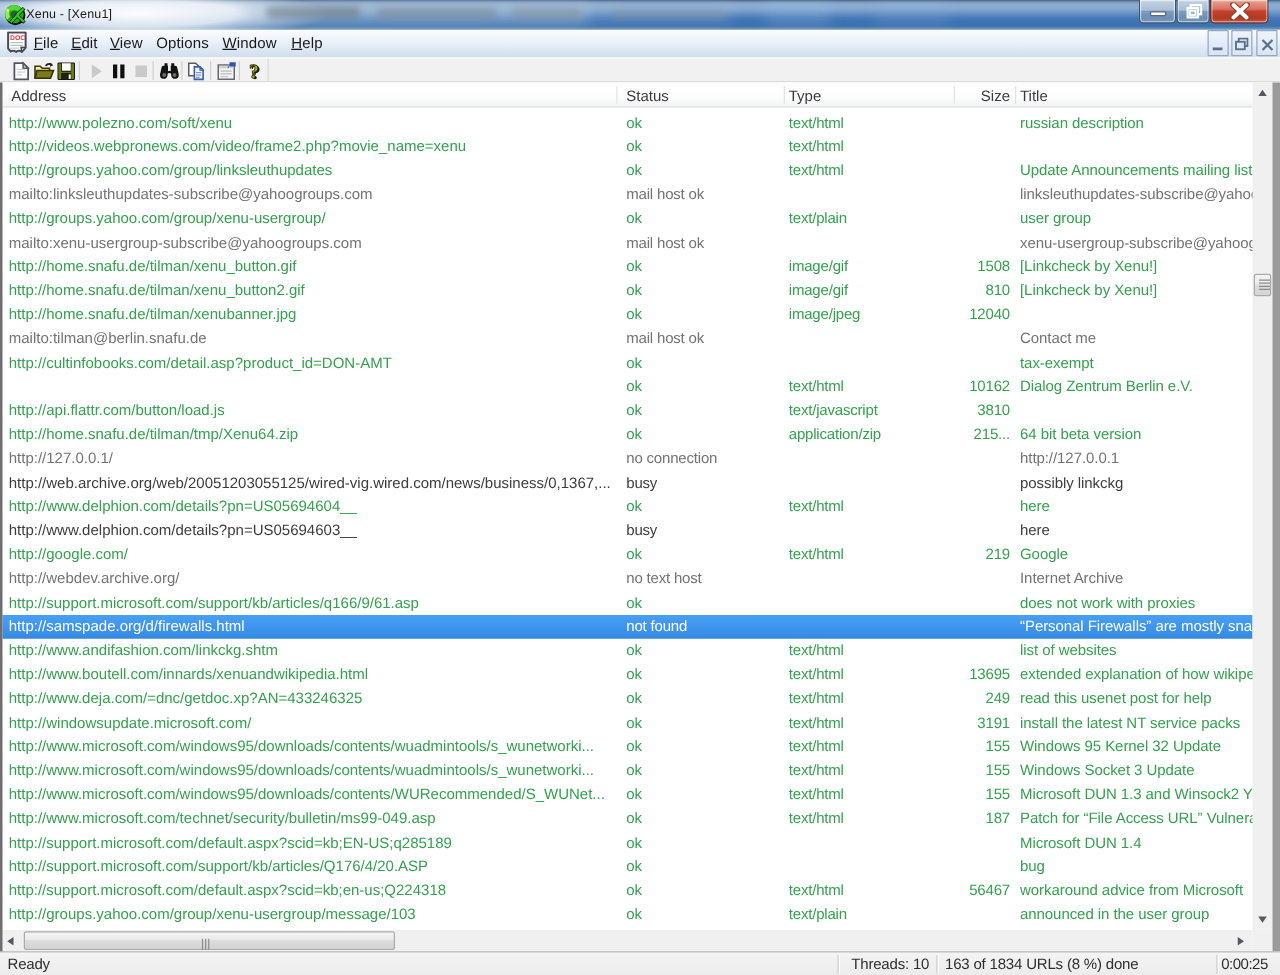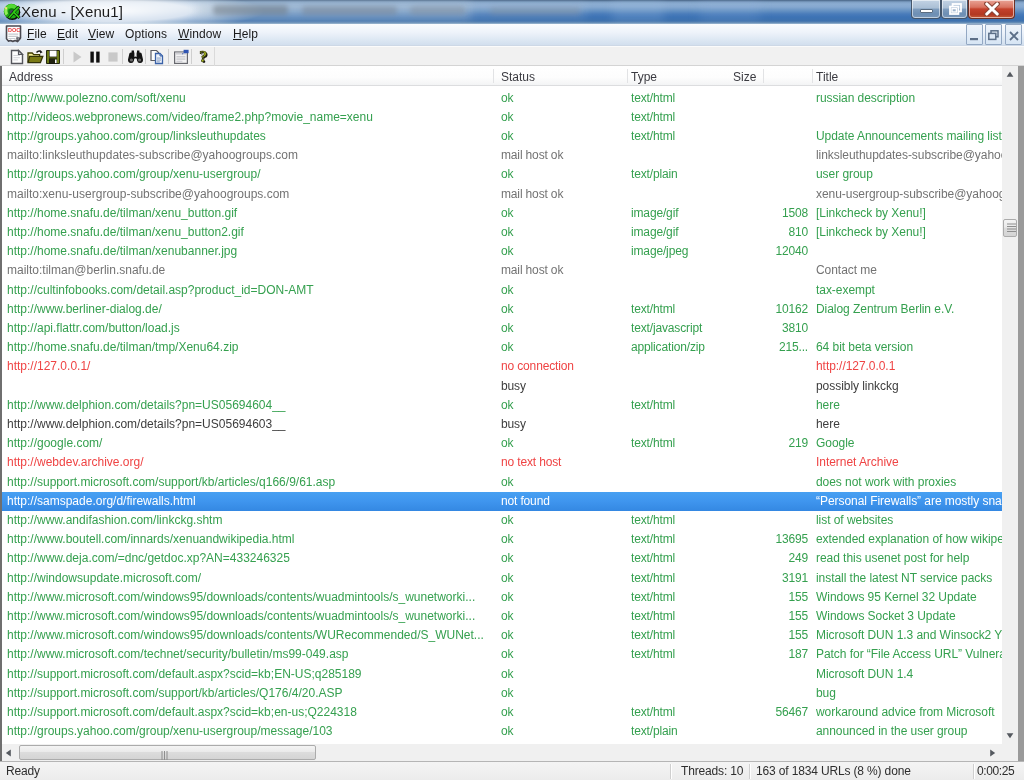--- a/index.html
+++ b/index.html
@@ -5,21 +5,21 @@
 html,body{width:1024px;height:780px;overflow:hidden}
 body{font-family:"Liberation Sans",sans-serif;position:relative;background:#fff;
  -webkit-font-smoothing:antialiased}
 .abs{position:absolute}
 
 #titlebar{position:absolute;left:0;top:0;width:1024px;height:24px;
  background:linear-gradient(180deg,#476384 0,#7e9fc4 2px,#8cadd2 4px,#85a8d0 7px,#6390c2 11px,#4a7cba 14px,#3d73b5 17px,#3e71ad 21px,#6d93b8 23px,#a9c1d9 24px);overflow:hidden}
 #titlebar .glow{position:absolute;left:-45px;top:-9px;width:310px;height:40px;border-radius:50%;
  background:radial-gradient(closest-side,rgba(255,255,255,.98),rgba(255,255,255,.8) 52%,rgba(246,250,253,.45) 74%,rgba(255,255,255,0));}
 .smudge{position:absolute;border-radius:4px;filter:blur(2.5px)}
-#ttext{position:absolute;left:21px;top:0;height:23px;line-height:23px;font-size:15px;color:#1c1c1c;letter-spacing:.15px}
+#ttext{position:absolute;left:21px;top:0;height:23px;line-height:23px;font-size:10px;color:#1c1c1c;letter-spacing:.15px}
 
 #capbtns{position:absolute;left:911px;top:0;width:106px;height:19px}
 .cap{position:absolute;top:0;height:19px;border:1px solid #44566b;border-top:none;box-shadow:inset 0 0 0 1px rgba(255,255,255,.55)}
 #bmin{left:0;width:30px;border-radius:0 0 4px 4px;background:linear-gradient(180deg,#c3d3e4 0,#aabfd5 45%,#7e9cbd 50%,#6d8fb4 78%,#7b98b9 100%)}
 #bmax{left:30px;width:27px;border-radius:0 0 4px 4px;background:linear-gradient(180deg,#c3d3e4 0,#aabfd5 45%,#7e9cbd 50%,#6d8fb4 78%,#7b98b9 100%)}
 #bcls{left:57px;width:47px;border-radius:0 0 4px 4px;background:linear-gradient(180deg,#e9a396 0,#d87361 40%,#c4412c 50%,#b33822 80%,#c55b37 100%);border-color:#6e3126}
 #bmin i{position:absolute;left:8px;top:9px;width:13px;height:4px;background:#fff;border:1px solid #5a6c80;border-radius:1px}
 #bmax svg{position:absolute;left:7px;top:3px}
 #bcls svg{position:absolute;left:15px;top:2px}
 
@@ -45,21 +45,21 @@
 #header .hd{position:absolute;top:3px;width:1px;height:14px;background:#e2e3e5}
 
 .row{position:absolute;left:2px;width:1000px;height:19.25px;font-size:12px;line-height:19.25px;white-space:nowrap}
 .row.sel{background:linear-gradient(180deg,#47a0f2 0,#3f95ee 50%,#3488e2 100%);}
 .row div{position:absolute;top:0;height:19.25px;overflow:hidden}
 .ca{left:5px;width:482px;letter-spacing:0}
 .cs{left:499px;width:126px;letter-spacing:-.15px}
 .ct{left:629px;width:128px;letter-spacing:-.15px}
 .cz{left:731px;width:75px;text-align:right;letter-spacing:-.15px}
 .cl{left:814px;width:189px;letter-spacing:-.05px}
-.g{color:#35a04f}.m{color:#737373}.r{color:#ef4444}.b{color:#3d3d3d}.w{color:#fff}
+.g{color:#35a04f}.m{color:#737373}.r{color:#737373}.b{color:#3d3d3d}.w{color:#fff}
 
 #vsb{position:absolute;left:1002px;top:66px;width:16px;height:677px;background:#f0f0f0}
 #vsb .thumb{position:absolute;left:1px;top:153px;width:14px;height:18px}
 #hsb{position:absolute;left:0px;top:744px;width:1002px;height:17px;background:#f0f0f0}
 #hsb .thumb{position:absolute;left:19px;top:1px;width:297px;height:15px}
 .thumb{background:linear-gradient(180deg,#f4f4f4,#eaeaea 45%,#dcdcdc 50%,#d4d4d4);border:1px solid #ababab;border-radius:2px}
 
 #statusbar{position:absolute;left:0;top:761px;width:1024px;height:19px;background:linear-gradient(180deg,#f4f4f4,#ececec);border-top:1px solid #b5b5b5;font-size:12px;color:#2e2e2e}
 #statusbar .st{position:absolute;top:0;height:19px;line-height:19px;letter-spacing:-.15px}
 #statusbar .sd{position:absolute;top:2px;width:1px;height:15px;background:#cfcfcf;box-shadow:1px 0 0 #ffffff}
@@ -203,21 +203,21 @@
     <div class="tsep" style="left:168px"></div>
     <div class="tsep" style="left:191px"></div>
  <div id="tbend"></div>
 </div>
 <div id="client"></div>
 <div id="lborder"></div>
 <div id="header">
  <span class="h" style="left:7px">Address</span>
  <span class="h" style="left:499px">Status</span>
  <span class="h" style="left:629px">Type</span>
- <span class="h" style="left:731px;width:75px;text-align:left">Size</span>
+ <span class="h" style="left:731px;width:75px;text-align:right">Size</span>
  <span class="h" style="left:814px">Title</span>
  <div class="hd" style="left:491px"></div>
  <div class="hd" style="left:625px"></div>
  <div class="hd" style="left:761px"></div>
  <div class="hd" style="left:810px"></div>
 </div>
 <div class="row" style="top:88.50px">
     <div class="ca g">http://www.polezno.com/soft/xenu</div>
     <div class="cs g">ok</div>
     <div class="ct g">text/html</div>
@@ -274,21 +274,20 @@
     <div class="ca m">mailto:tilman@berlin.snafu.de</div>
     <div class="cs m">mail host ok</div>
     <div class="cl m">Contact me</div>
   </div>
 <div class="row" style="top:280.50px">
     <div class="ca g">http://cultinfobooks.com/detail.asp?product_id=DON-AMT</div>
     <div class="cs g">ok</div>
     <div class="cl g">tax-exempt</div>
   </div>
 <div class="row" style="top:299.70px">
-    <div class="ca g">http://www.berliner-dialog.de/</div>
     <div class="cs g">ok</div>
     <div class="ct g">text/html</div>
     <div class="cz g">10162</div>
     <div class="cl g">Dialog Zentrum Berlin e.V.</div>
   </div>
 <div class="row" style="top:318.90px">
     <div class="ca g">http://api.flattr.com/button/load.js</div>
     <div class="cs g">ok</div>
     <div class="ct g">text/javascript</div>
     <div class="cz g">3810</div>
@@ -299,20 +298,21 @@
     <div class="ct g">application/zip</div>
     <div class="cz g">215...</div>
     <div class="cl g">64 bit beta version</div>
   </div>
 <div class="row" style="top:357.30px">
     <div class="ca r">http://127.0.0.1/</div>
     <div class="cs r">no connection</div>
     <div class="cl r">http://127.0.0.1</div>
   </div>
 <div class="row" style="top:376.50px">
+    <div class="ca b">http://web.archive.org/web/20051203055125/wired-vig.wired.com/news/business/0,1367,...</div>
     <div class="cs b">busy</div>
     <div class="cl b">possibly linkckg</div>
   </div>
 <div class="row" style="top:395.70px">
     <div class="ca g">http://www.delphion.com/details?pn=US05694604__</div>
     <div class="cs g">ok</div>
     <div class="ct g">text/html</div>
     <div class="cl g">here</div>
   </div>
 <div class="row" style="top:414.90px">

